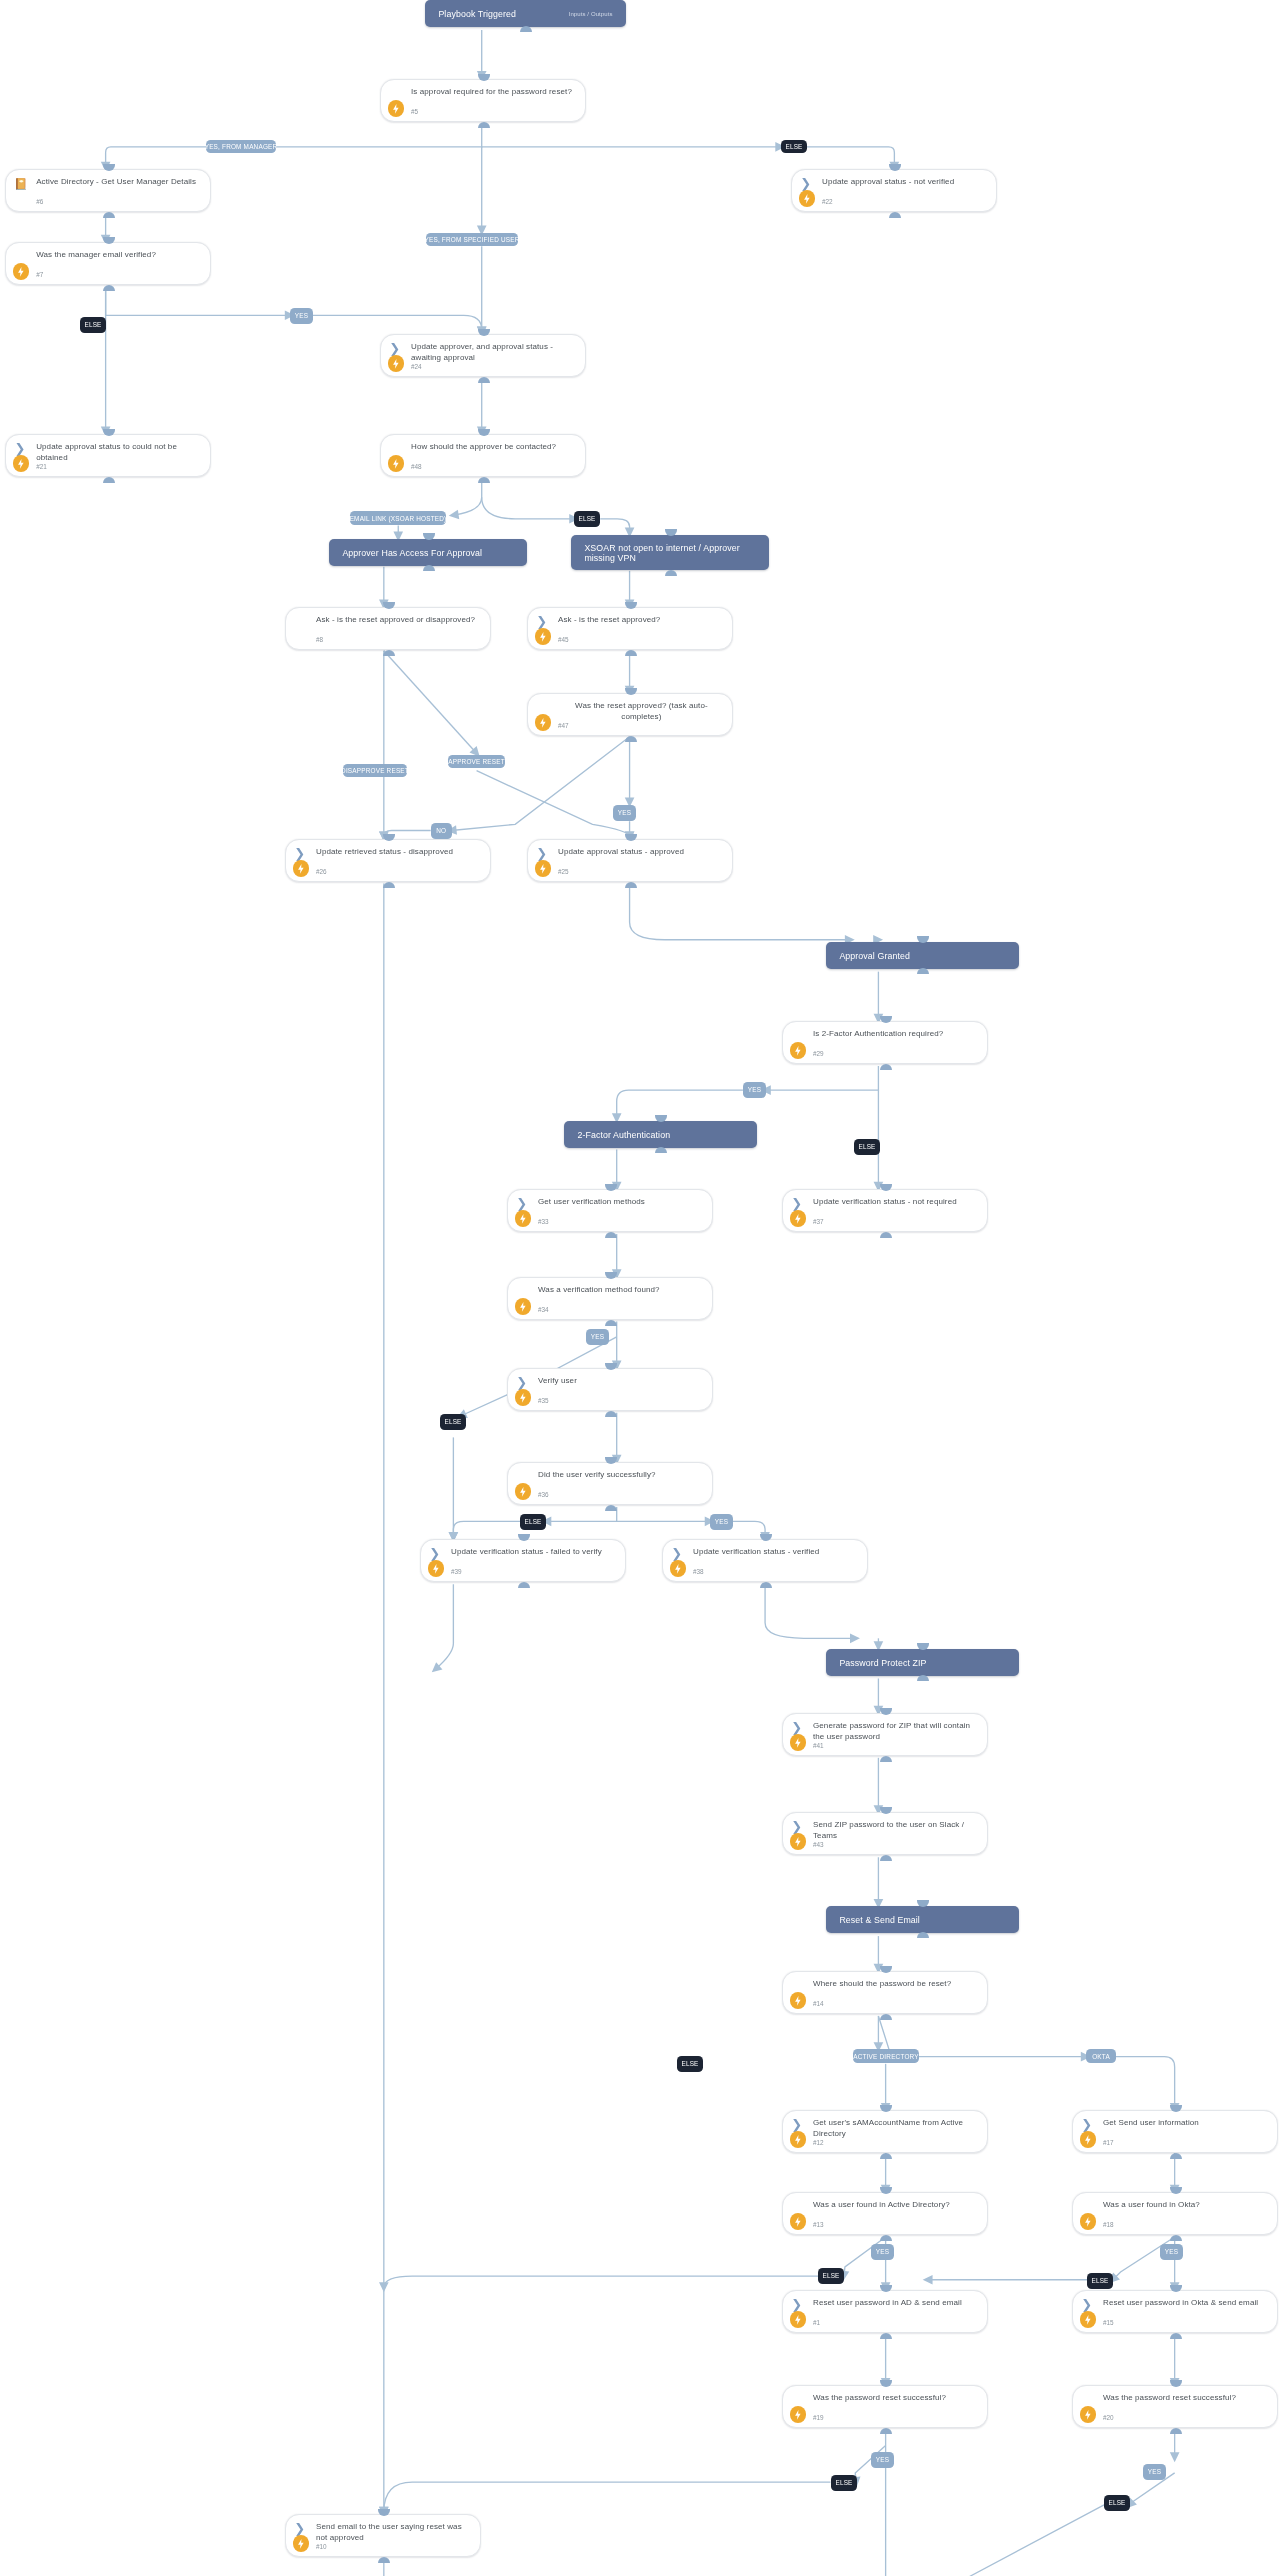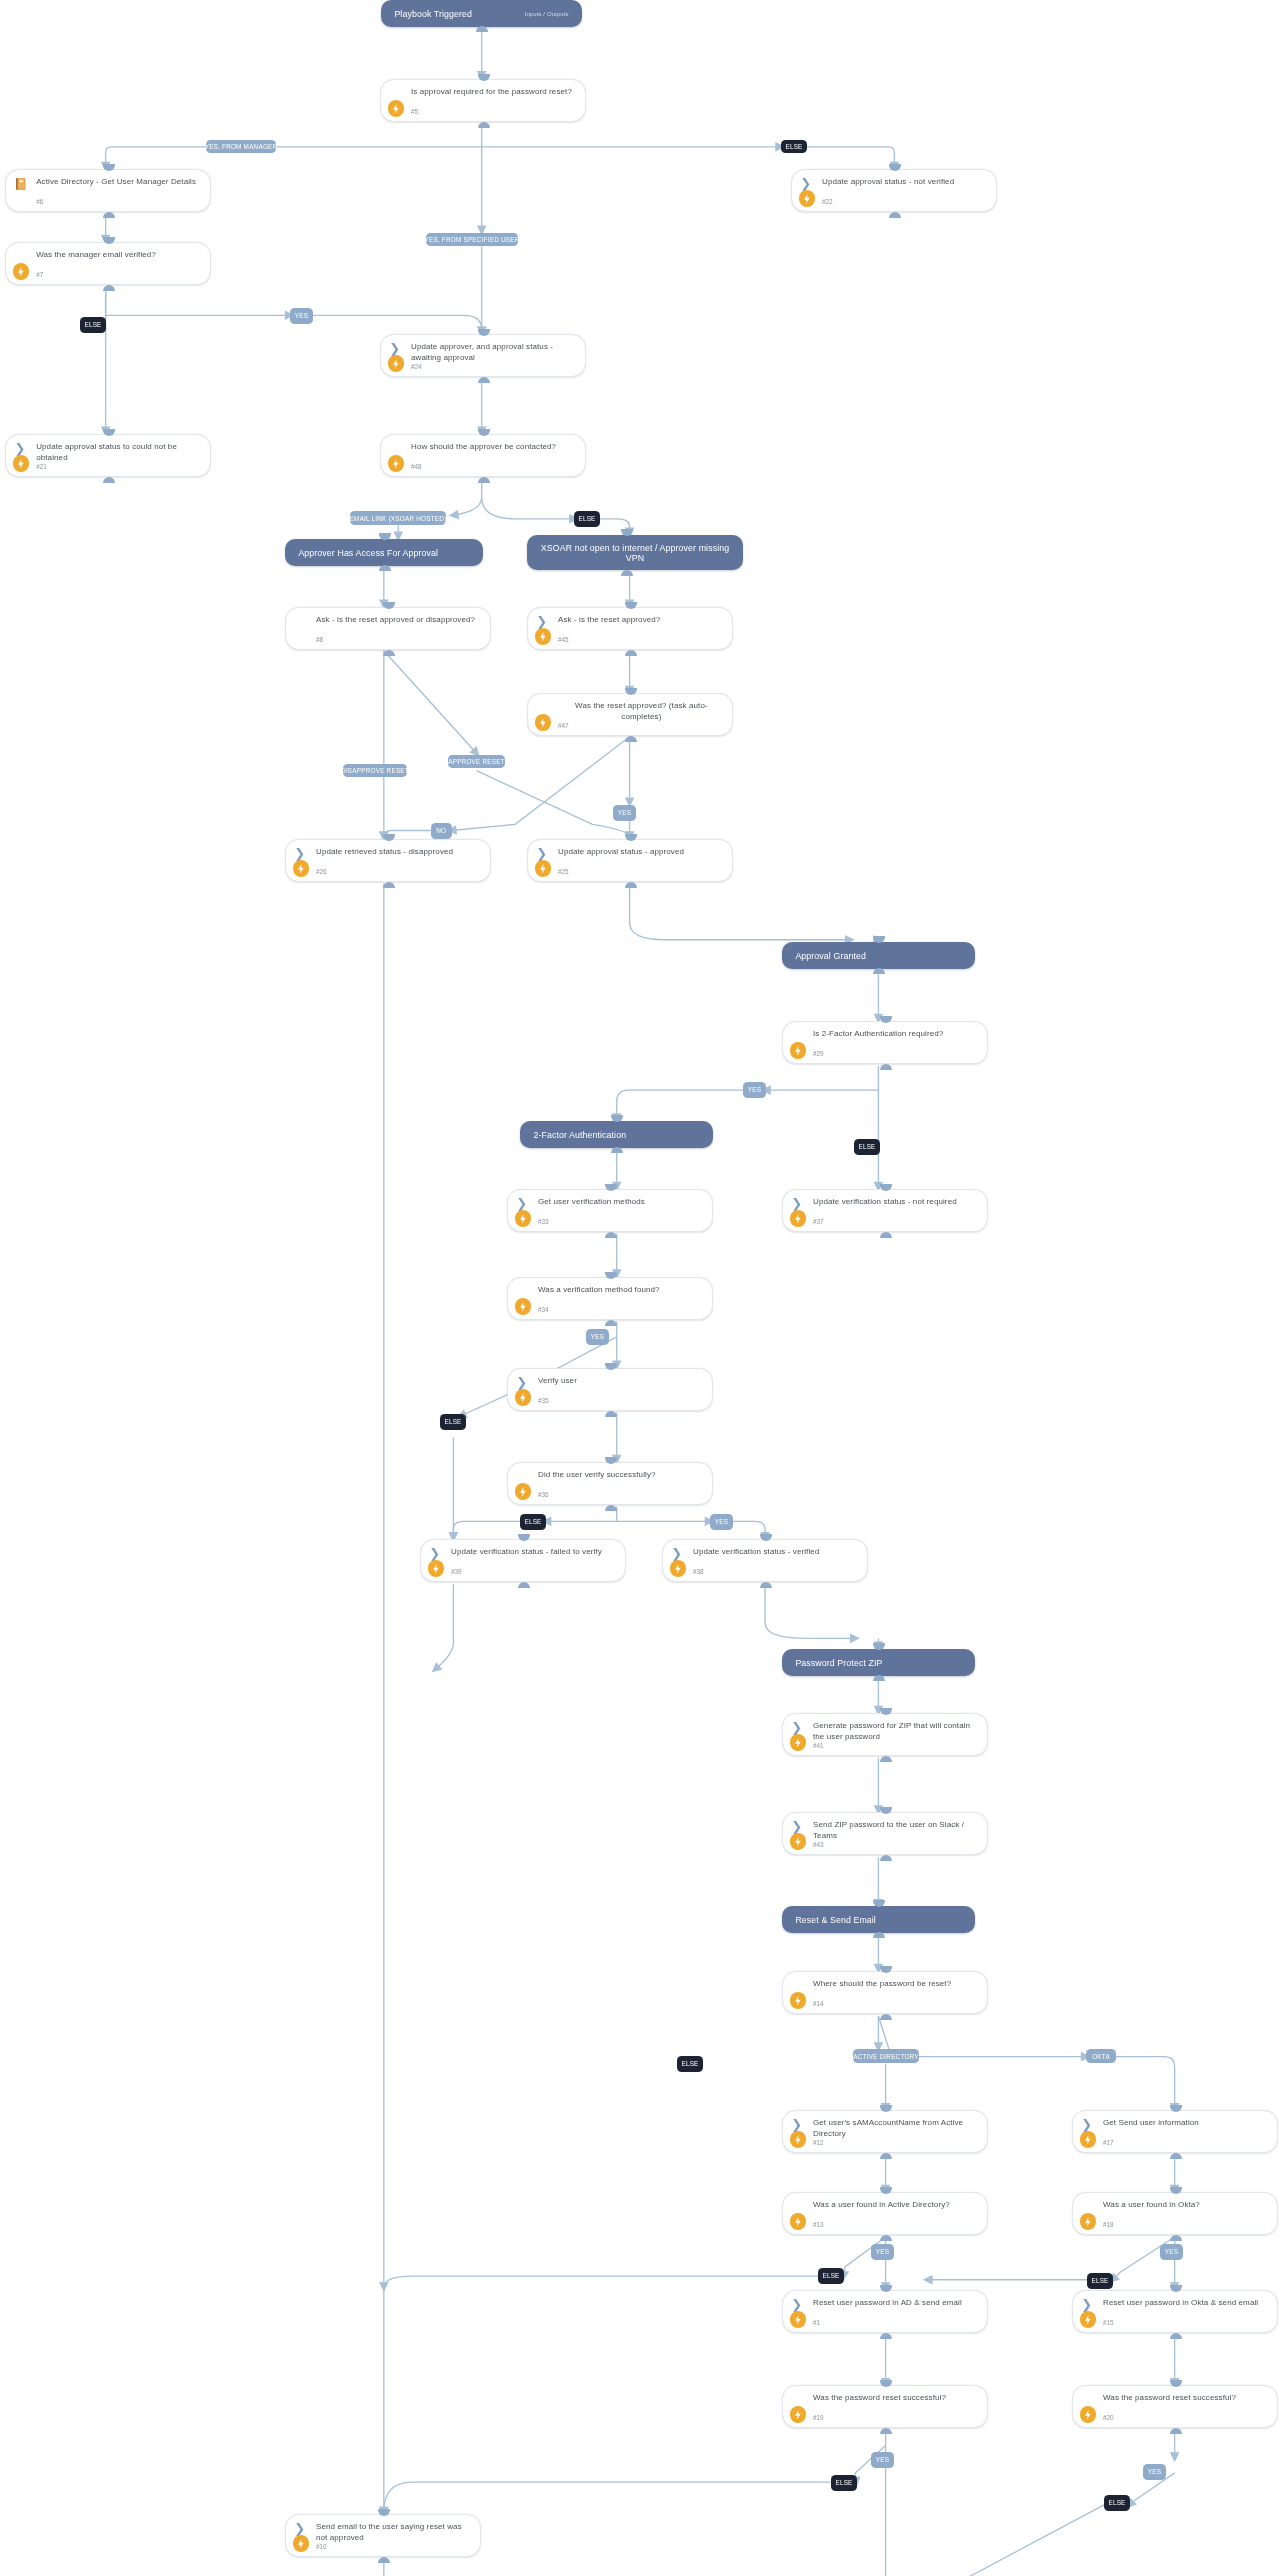--- a/index.html
+++ b/index.html
@@ -19,22 +19,22 @@
   .node .bolt svg{width:7.7px;height:9.8px;}
 
   
   .gl-diamond{width:11.3px;height:11.3px;background:#7e9cc0;transform:rotate(45deg);margin:1px 0 0 1px;border-radius:1px;}
   
   .gl-chevron{font-size:13px;color:#7e9cc0;line-height:11.3px;font-weight:bold;font-family:"DejaVu Sans",sans-serif;}
   
   .gl-book{font-size:11.3px;color:#7e9cc0;line-height:12.4px;}
 
   
-  .section{position:absolute;background:#5f739b;border-radius:10px;box-shadow:0 1px 2.1px rgba(40,50,70,.25);
-        display:flex;align-items:center;box-sizing:border-box;padding:0 13.4px;}
+  .section{position:absolute;background:#5f739b;border-radius:5px;box-shadow:0 1px 2.1px rgba(40,50,70,.25);
+        display:flex;align-items:center;box-sizing:border-box;padding:0 13.4px;margin-left:44px;}
   .section .sname{color:#ffffff;font-size:8.8px;letter-spacing:0.1px;}
   .section.trigger{background:#5f739b;}
   .section .io{color:#d2dae8;font-size:6px;margin-left:auto;letter-spacing:0.1px;}
 
   
   .lbl{position:absolute;border-radius:4.6px;color:#fff;display:flex;align-items:center;justify-content:center;
        font-size:6.4px;letter-spacing:0.2px;box-sizing:border-box;padding:0 4.6px;white-space:nowrap;}
   .lbl.blue{background:#8fabc9;}
   .lbl.dark{background:#1c2433;}
 
@@ -176,21 +176,21 @@
       <div class="section trigger" style="left: 381px; top: 0px; width: 201px; height: 27px;">
         <span class="sname">Playbook Triggered</span>
         <span class="io">Inputs / Outputs</span>
         <span class="nub bot" style="left: 95px; top: 26px;"></span>
       </div>
       <div class="section" style="left: 285px; top: 539px; width: 198px; height: 27px;">
         <span class="sname">Approver Has Access For Approval</span>
         <span class="nub bot" style="left: 94px; top: 26px;"></span>
         <span class="nub top" style="left: 94px; top: -5.7px;"></span>
       </div>
-      <div class="section" style="left: 527px; top: 535px; width: 216px; height: 35px; text-align: center;">
+      <div class="section" style="left: 527px; top: 535px; width: 198px; height: 35px;">
         <span class="sname">XSOAR not open to internet / Approver missing VPN</span>
         <span class="nub bot" style="left: 94px; top: 35px;"></span>
         <span class="nub top" style="left: 94px; top: -5.7px;"></span>
       </div>
       <div class="section" style="left: 782px; top: 942px; width: 193px; height: 27px;">
         <span class="sname">Approval Granted</span>
         <span class="nub bot" style="left: 91px; top: 26px;"></span>
         <span class="nub top" style="left: 91px; top: -5.7px;"></span>
       </div>
       <div class="section" style="left: 520px; top: 1121px; width: 193px; height: 27px;">

